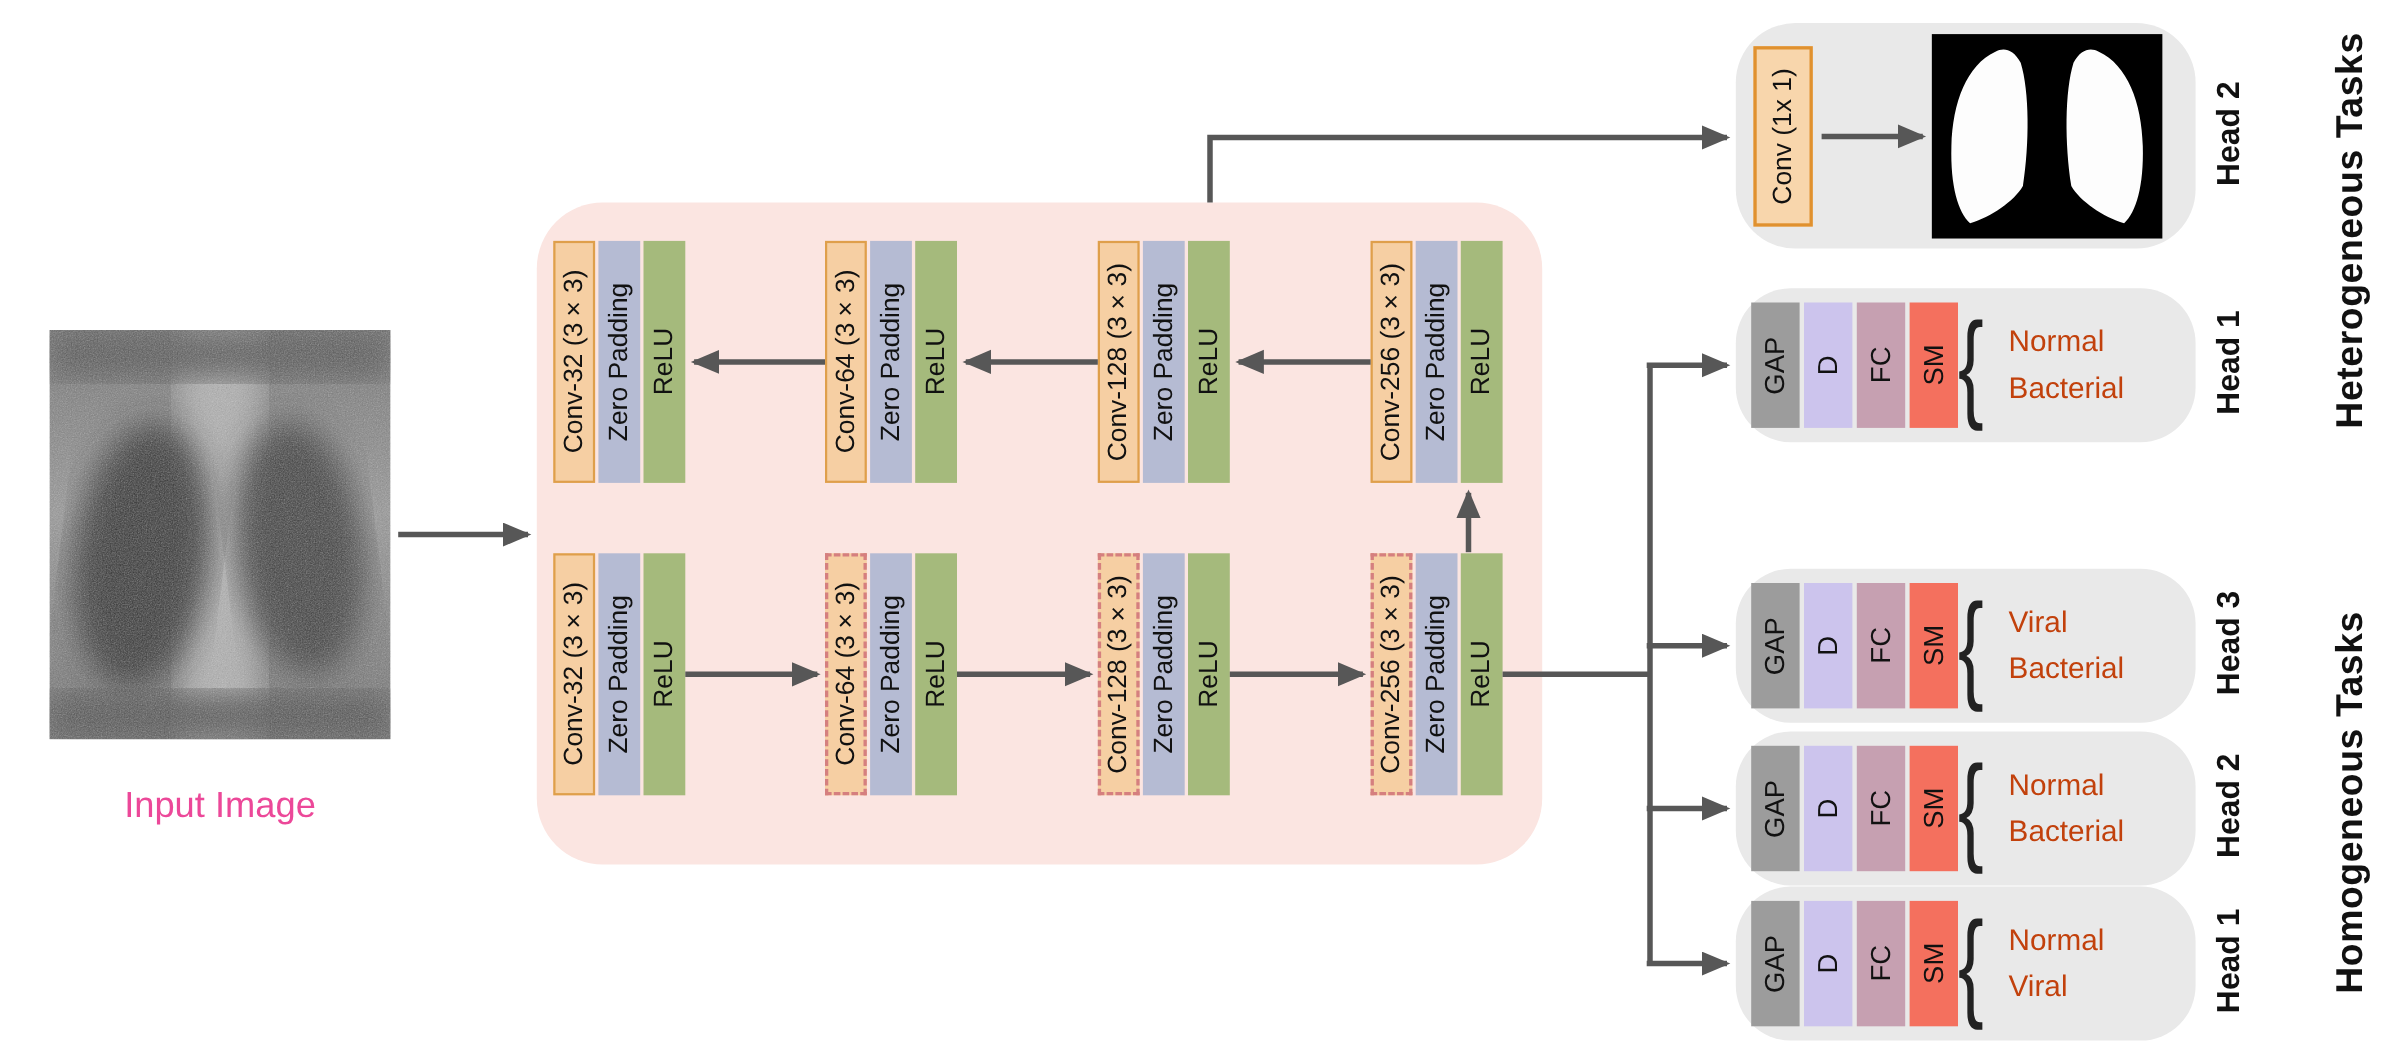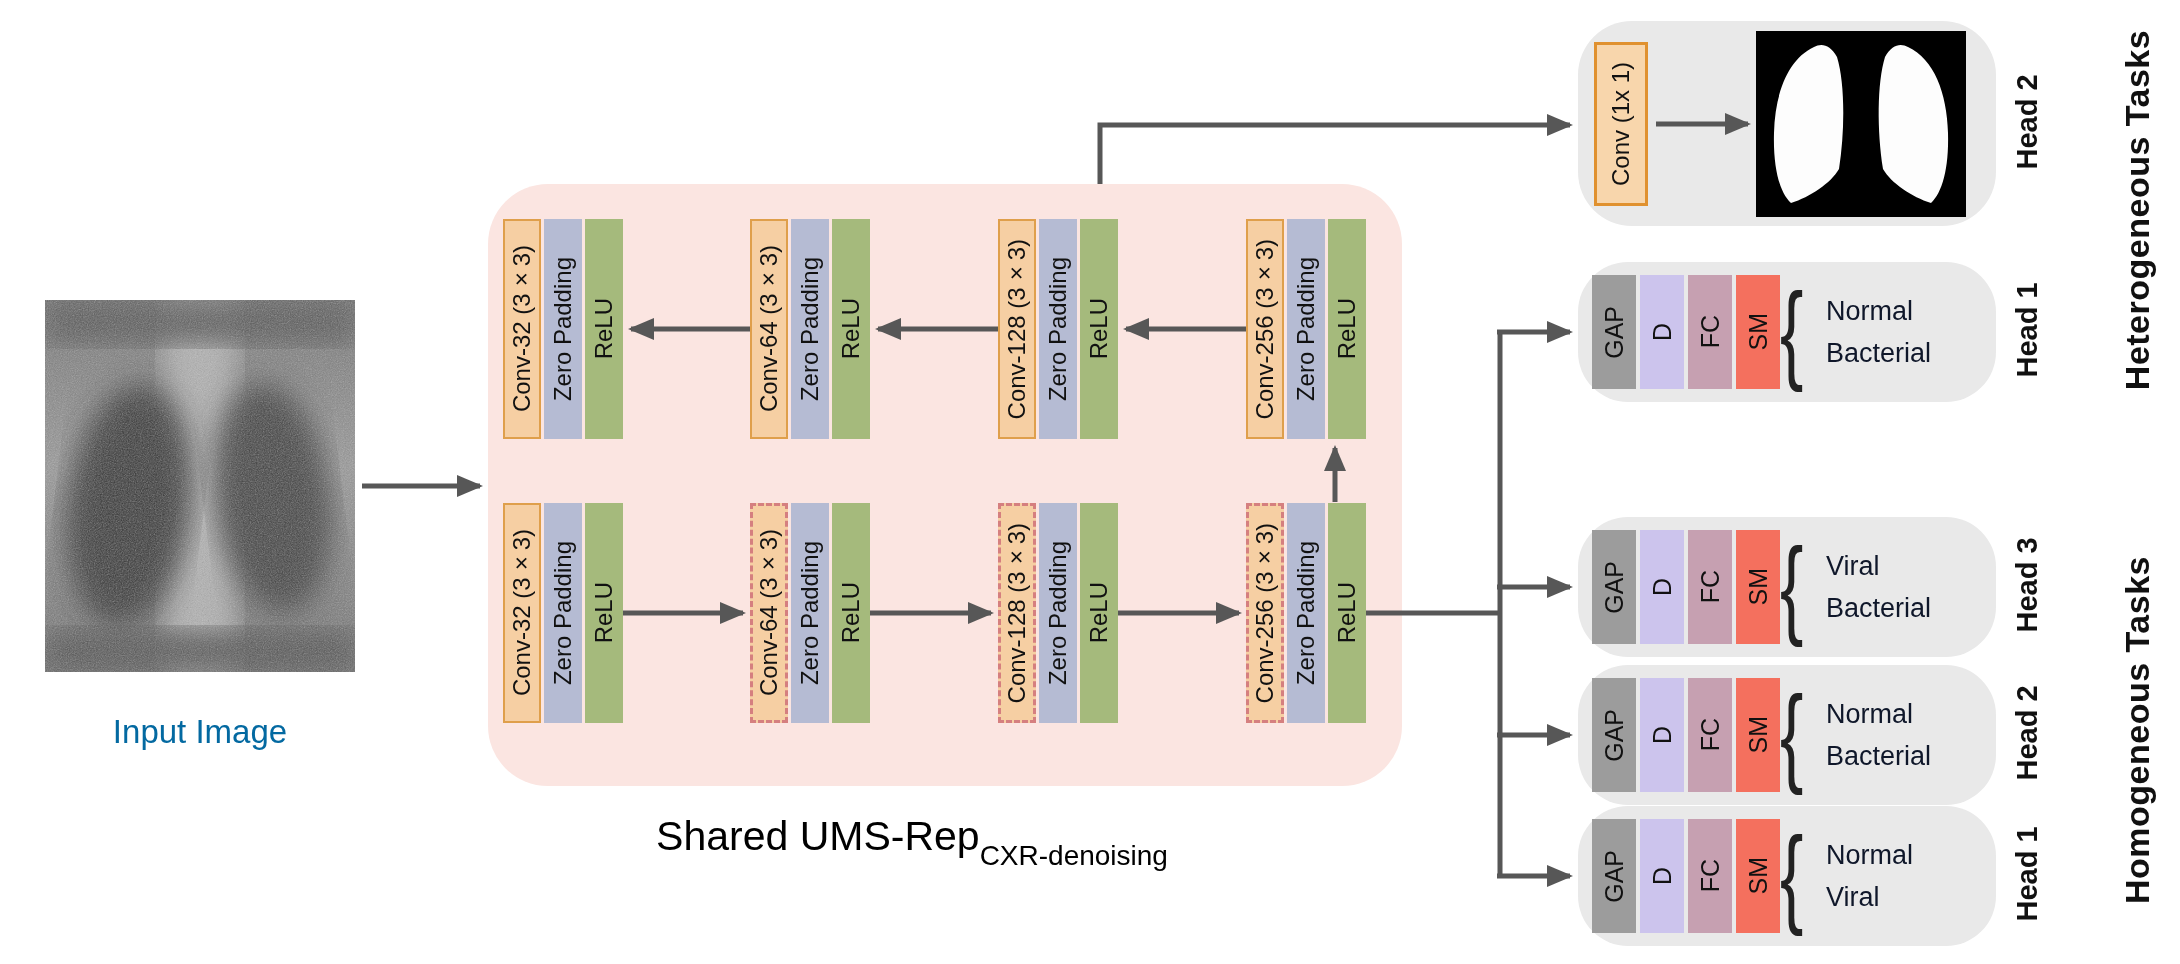--- a/index.html
+++ b/index.html
@@ -4,21 +4,21 @@
 <style>
   html,body{margin:0;padding:0;background:#ffffff;}
   body{width:2180px;height:964px;overflow:hidden;font-family:"Liberation Sans",sans-serif;color:#111;}
   .canvas{position:relative;width:2180px;height:964px;background:#fff;}
 
   
   .connectors{position:absolute;left:0;top:0;z-index:3;pointer-events:none;}
 
   
   .xray-wrap{position:absolute;left:45px;top:300px;width:310px;height:372px;z-index:2;}
-  .input-label{position:absolute;left:200px;top:732px;transform:translate(-50%,-50%);font-size:33px;color:#0369a1;white-space:nowrap;z-index:2;}
+  .input-label{position:absolute;left:200px;top:732px;transform:translate(-50%,-50%);font-size:33px;color:#ec4899;white-space:nowrap;z-index:2;}
 
   
   .shared{position:absolute;left:488px;top:184px;width:914px;height:602px;background:#FBE5E1;border-radius:60px;z-index:1;}
 
   
   .group{position:absolute;display:flex;gap:3px;height:220px;z-index:2;}
   .gt{top:219px;} .gb{top:503px;}
   .bar{width:38px;height:220px;display:flex;align-items:center;justify-content:center;box-sizing:border-box;}
   .conv{background:#F6CFA3;border:2px solid #DF9F4B;}
   .conv.dashed{border:3px dashed #D57F7F;}
@@ -34,21 +34,21 @@
   .head{position:absolute;left:1578px;width:418px;background:#E9E9E9;border-radius:50px;z-index:2;}
   .head.seg{top:21px;height:205px;border-radius:54px;}
   .class-head{height:140px;}
   .hbar{position:absolute;top:13px;width:44px;height:114px;display:flex;align-items:center;justify-content:center;}
   .hbar .vtext{font-size:25px;}
   .gapbar{left:14px;background:#9C9C9C;}
   .dbar{left:62px;background:#CCC4ED;}
   .fcbar{left:110px;background:#C6A0B1;}
   .smbar{left:158px;background:#F4705E;}
   .brace{position:absolute;left:202px;top:50%;transform:translateY(-50%) scaleY(1.55);font-size:70px;font-weight:400;color:#222;line-height:1;}
-  .outs{position:absolute;left:248px;top:50%;transform:translateY(-50%);display:flex;flex-direction:column;gap:11px;font-size:27px;color:#0f172a;justify-content:space-between;}
+  .outs{position:absolute;left:248px;top:50%;transform:translateY(-50%);display:flex;flex-direction:column;gap:11px;font-size:27px;color:#c2410c;justify-content:space-between;}
   .conv1x1{position:absolute;left:16px;top:21px;width:54px;height:164px;background:#F8D6AC;border:3px solid #E0912F;box-sizing:border-box;display:flex;align-items:center;justify-content:center;}
   .conv1x1 .vtext{font-size:24px;}
   .maskimg{position:absolute;left:178px;top:10px;width:210px;height:186px;}
 
   
   .vlabel{position:absolute;transform:translate(-50%,-50%);z-index:2;}
   .vlabel .vtext{font-size:29px;font-weight:700;}
   .vlabel.task .vtext{font-size:34px;font-weight:700;letter-spacing:.5px;}
 </style>
 </head>
@@ -195,23 +195,20 @@
         <span class="vtext">Conv-256 (3×3)</span>
       </div>
     <div class="bar pad">
         <span class="vtext">Zero Padding</span>
       </div>
     <div class="bar relu">
         <span class="vtext">ReLU</span>
       </div>
   </div>
 
-  <div class="title">
-    <span>Shared UMS-Rep</span><sub>CXR-denoising</sub>
-  </div>
 
   <div class="head seg">
     <div class="conv1x1">
       <span class="vtext">Conv (1x 1)</span>
     </div>
     <div class="maskimg">
       <svg width="210" height="186" viewBox="0 0 210 186">
         <rect width="210" height="186" fill="#000"></rect>
         <path d="M58,16 C32,28 19,62 18,102 C17,138 24,162 35,172 C54,166 75,152 83,138 C89,100 89,52 81,26 C74,13 65,12 58,16 Z" fill="#fdfdfd"></path>
         <path d="M152,16 C178,28 191,62 192,102 C193,138 186,162 175,172 C156,166 135,152 127,138 C121,100 121,52 129,26 C136,13 145,12 152,16 Z" fill="#fdfdfd"></path>

